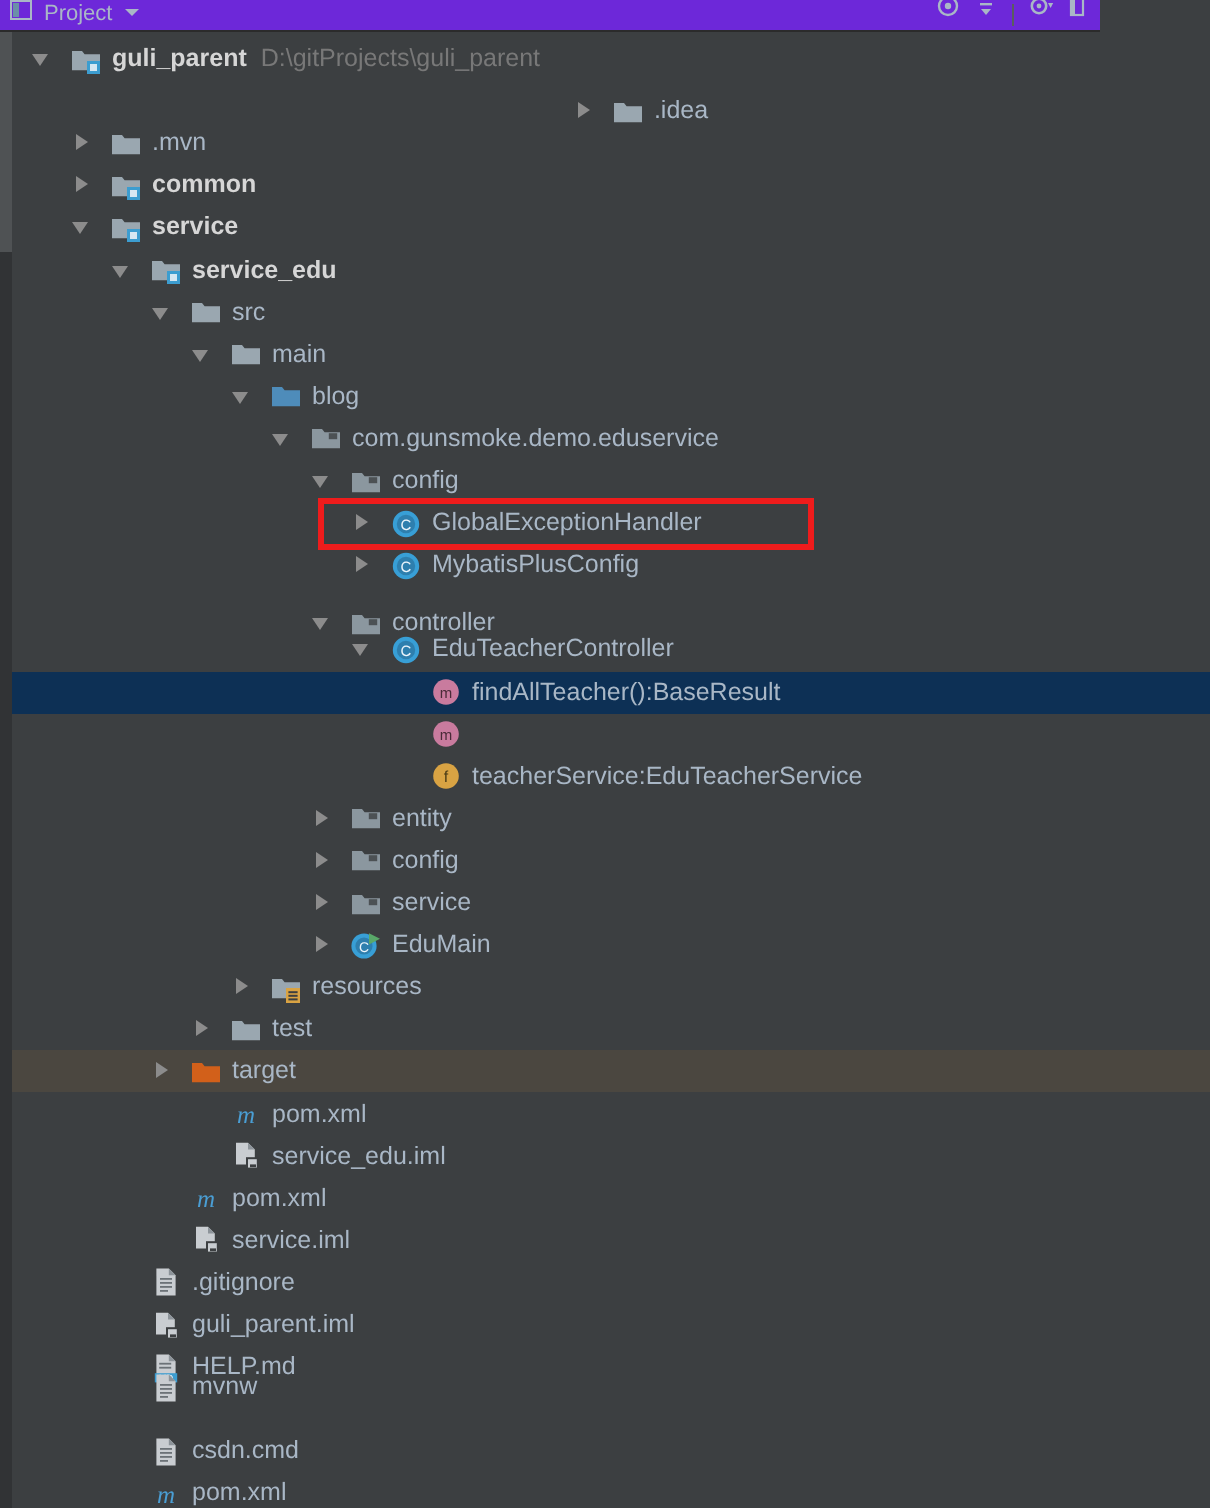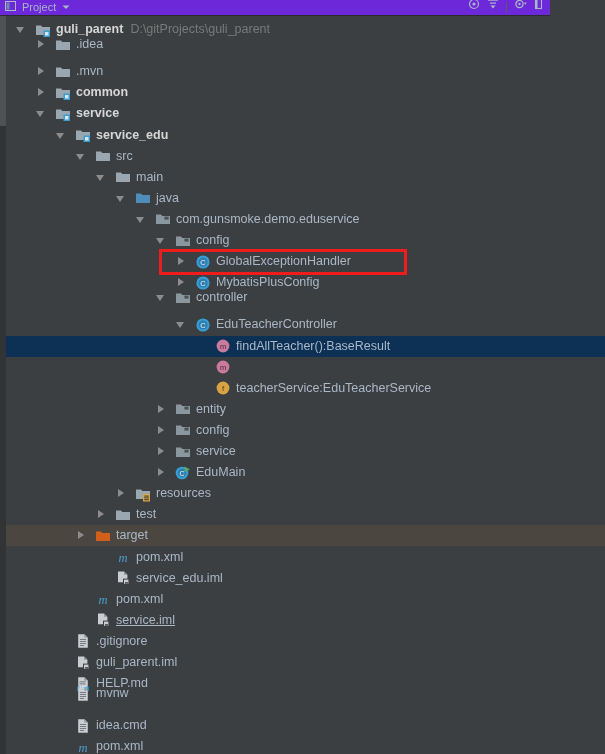--- a/index.html
+++ b/index.html
@@ -231,21 +231,21 @@
           <div class="ic">
             <svg width="16" height="16" viewBox="0 0 16 16">
               <path d="M1 3.5 h5 l1.3 1.6 H15 v8 H1 Z" fill="#9aa7b0"></path>
               <rect x="8.5" y="8.5" width="6.5" height="6.5" fill="#3c9dd0"></rect>
               <rect x="10" y="10" width="3.5" height="3.5" fill="#d6e7f2"></rect>
             </svg>
           </div>
           <span class="label bold">guli_parent</span>
           <span class="path">D:\gitProjects\guli_parent</span>
         </div>
-        <div class="row" style="top: 18px;">
+        <div class="row" style="top: 29px; justify-content: center;">
           <div style="flex: 0 0 29px;"></div>
           <div class="tw collapsed"></div>
           <div style="flex: 0 0 8px;"></div>
           <div class="ic">
             <svg width="16" height="16" viewBox="0 0 16 16">
               <path d="M1 3.5 h5 l1.3 1.6 H15 v8 H1 Z" fill="#9aa7b0"></path>
             </svg>
           </div>
           <span class="label">.idea</span>
         </div>
@@ -323,21 +323,21 @@
         </div>
         <div class="row" style="top: 171.8px;">
           <div style="flex: 0 0 109px;"></div>
           <div class="tw expanded"></div>
           <div style="flex: 0 0 8px;"></div>
           <div class="ic">
             <svg width="16" height="16" viewBox="0 0 16 16">
               <path d="M1 3.5 h5 l1.3 1.6 H15 v8 H1 Z" fill="#4e8cba"></path>
             </svg>
           </div>
-          <span class="label">java</span>
+          <span class="label">blog</span>
         </div>
         <div class="row" style="top: 192.9px;">
           <div style="flex: 0 0 129px;"></div>
           <div class="tw expanded"></div>
           <div style="flex: 0 0 8px;"></div>
           <div class="ic">
             <svg width="16" height="16" viewBox="0 0 16 16">
               <path d="M1 3.5 h5 l1.3 1.6 H15 v8 H1 Z" fill="#8b979f"></path>
               <rect x="9.4" y="5.6" width="4.2" height="3" fill="#4c5154"></rect>
             </svg>
@@ -375,21 +375,21 @@
           <div style="flex: 0 0 8px;"></div>
           <div class="ic">
             <svg width="16" height="16" viewBox="0 0 16 16">
               <circle cx="8" cy="8" r="6.6" fill="#389fd6"></circle>
               <circle cx="8" cy="8" r="4.6" fill="#2e7fae"></circle>
               <text x="8" y="11.1" font-size="7.5" font-family="Liberation Sans, sans-serif" fill="#eaf4fb" text-anchor="middle">C</text>
             </svg>
           </div>
           <span class="label">MybatisPlusConfig</span>
         </div>
-        <div class="row" style="top: 271px;">
+        <div class="row" style="top: 285px;">
           <div style="flex: 0 0 149px;"></div>
           <div class="tw expanded"></div>
           <div style="flex: 0 0 8px;"></div>
           <div class="ic">
             <svg width="16" height="16" viewBox="0 0 16 16">
               <path d="M1 3.5 h5 l1.3 1.6 H15 v8 H1 Z" fill="#8b979f"></path>
               <rect x="9.4" y="5.6" width="4.2" height="3" fill="#4c5154"></rect>
             </svg>
           </div>
           <span class="label">controller</span>
@@ -559,21 +559,21 @@
           <div style="flex: 0 0 69px;"></div>
           <div class="tw"></div>
           <div style="flex: 0 0 8px;"></div>
           <div class="ic">
             <svg width="16" height="16" viewBox="0 0 16 16">
               <text x="8" y="12.5" font-size="12.5" font-style="italic" font-family="Liberation Serif, serif" fill="#4a9ed4" text-anchor="middle">m</text>
             </svg>
           </div>
           <span class="label">pom.xml</span>
         </div>
-        <div class="row" style="top: 593.8px; text-decoration: underline;">
+        <div class="row" style="top: 593.8px;">
           <div style="flex: 0 0 69px;"></div>
           <div class="tw"></div>
           <div style="flex: 0 0 8px;"></div>
           <div class="ic">
             <svg width="16" height="16" viewBox="0 0 16 16">
               <path d="M3 1.4 h6 l3.4 3.4 v7.4 H3 Z" fill="#c9cdd1"></path>
               <path d="M9 1.4 l3.4 3.4 H9 Z" fill="#8d949a"></path>
               <rect x="8" y="8.6" width="6.4" height="6.2" fill="#3c3f41"></rect>
               <rect x="9" y="9.6" width="4.4" height="4.2" fill="#c9cdd1"></rect>
               <rect x="10" y="12.2" width="3" height="1.4" fill="#3c3f41"></rect>
@@ -651,21 +651,21 @@
           <div class="ic">
             <svg width="16" height="16" viewBox="0 0 16 16">
               <path d="M3.2 1.2 h6.2 l3.4 3.4 v10.2 H3.2 Z" fill="#c9cdd1"></path>
               <path d="M9.4 1.2 l3.4 3.4 h-3.4 Z" fill="#8d949a"></path>
               <rect x="5" y="6" width="6" height="0.9" fill="#6b7277"></rect>
               <rect x="5" y="8" width="6" height="0.9" fill="#6b7277"></rect>
               <rect x="5" y="10" width="6" height="0.9" fill="#6b7277"></rect>
               <rect x="5" y="12" width="4" height="0.9" fill="#6b7277"></rect>
             </svg>
           </div>
-          <span class="label">idea.cmd</span>
+          <span class="label">csdn.cmd</span>
         </div>
         <div class="row" style="top: 720.4px;">
           <div style="flex: 0 0 49px;"></div>
           <div class="tw"></div>
           <div style="flex: 0 0 8px;"></div>
           <div class="ic">
             <svg width="16" height="16" viewBox="0 0 16 16">
               <text x="8" y="12.5" font-size="12.5" font-style="italic" font-family="Liberation Serif, serif" fill="#4a9ed4" text-anchor="middle">m</text>
             </svg>
           </div>

